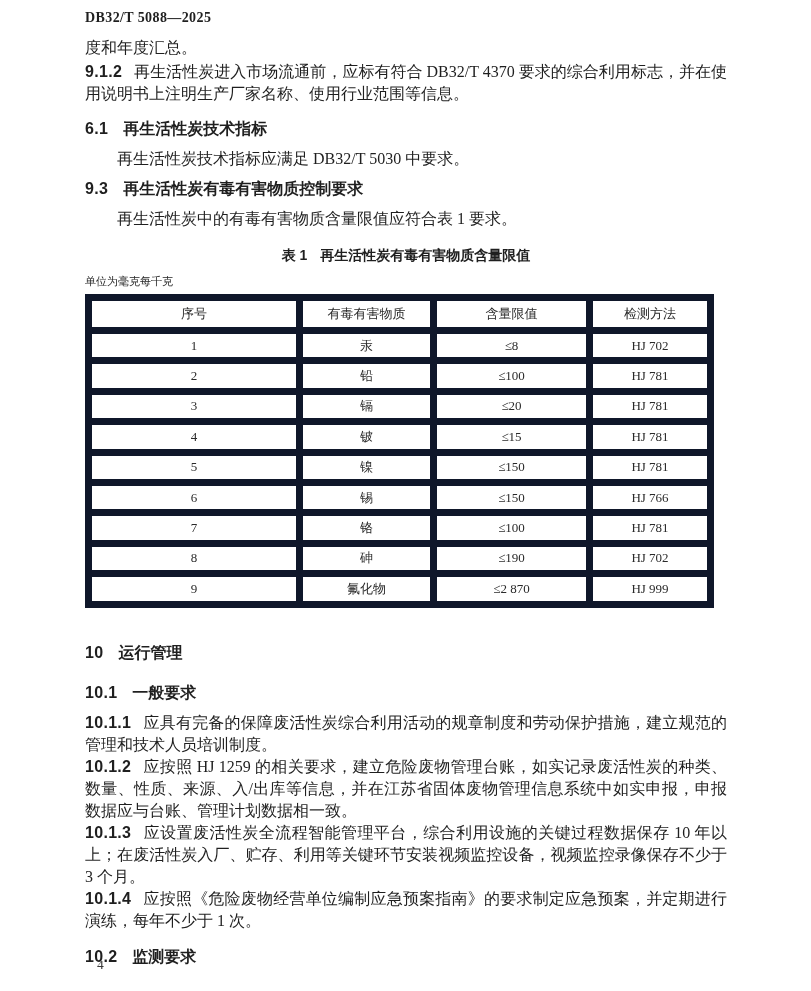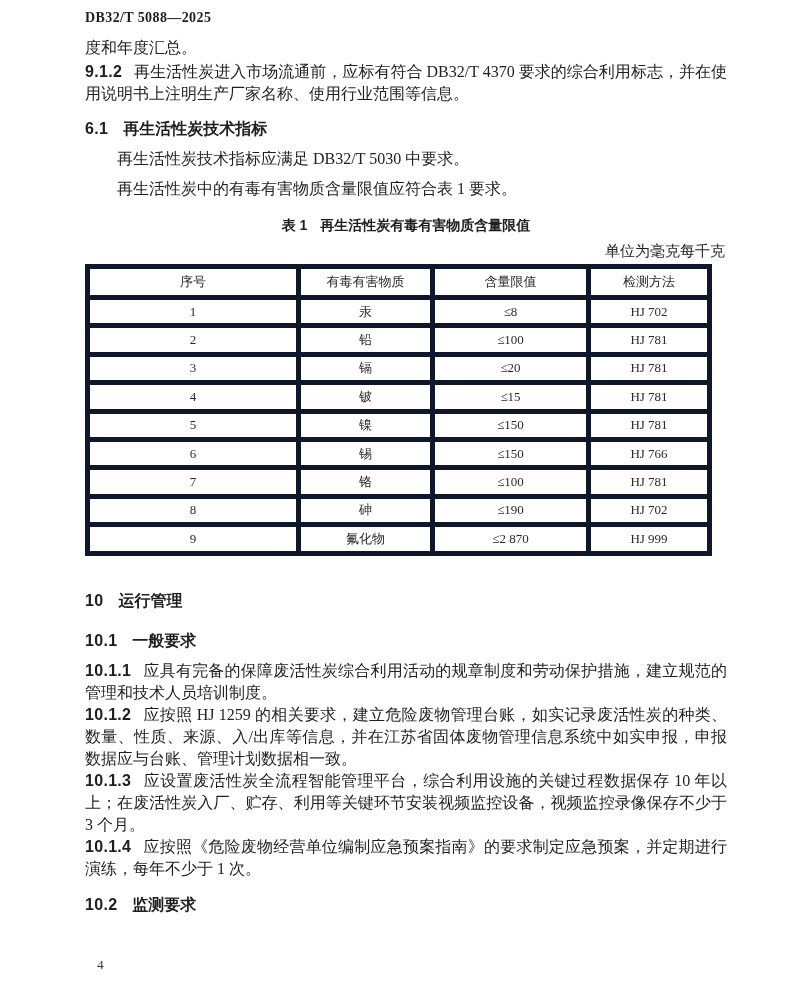--- a/index.html
+++ b/index.html
@@ -53,36 +53,36 @@
     margin-top: 14px;
     text-align: center;
     font-family: "Liberation Sans", "DejaVu Sans", sans-serif;
     font-weight: bold;
     font-size: 14px; line-height: 22px;
   }
   .tbl-caption .cap-label { padding-right: 13px; }
 
   .unit-note {
     margin-top: 6px;
-    text-align: right;
-    font-size: 15px; line-height: 18px;
+    text-align: left;
+    font-size: 11px; line-height: 18px;
     padding-right: 2px;
   }
 
   table.limits {
     margin-top: 4px;
     border-collapse: collapse;
     width: 622px;
     table-layout: fixed;
     font-size: 13px;
     color: #2a2a2a;
   }
   table.limits { border: 1.5px solid #3c3c3c; border-top-width: 2px; border-bottom-width: 2px; }
   table.limits th, table.limits td {
-    border: 5px solid #0f172a;
+    border: 7px solid #0f172a;
     text-align: center;
     vertical-align: middle;
     font-weight: normal;
     padding: 0;
     overflow: hidden;
   }
   table.limits thead th {
     height: 26px;
     border-bottom: 1.5px solid #3c3c3c;
   }
@@ -107,20 +107,21 @@
   <div class="doc-header">DB32/T 5088—2025</div>
 
   <p>度和年度汇总。</p>
 
   <p class="mt2"><span class="clause-num">9.1.2</span><span>再生活性炭进入市场流通前，应标有符合 DB32/T 4370 要求的综合利用标志，并在使用说明书上注明生产厂家名称、使用行业范围等信息。</span></p>
 
   <div class="sec-head mt13"><span class="sec-num">6.1</span><span>再生活性炭技术指标</span></div>
 
   <p class="indent mt8">再生活性炭技术指标应满足 DB32/T 5030 中要求。</p>
 
+  <div class="sec-head mt8"><span class="sec-num">9.3</span><span>再生活性炭有毒有害物质控制要求</span></div>
 
   <p class="indent mt8">再生活性炭中的有毒有害物质含量限值应符合表 1 要求。</p>
 
   <div class="tbl-caption"><span class="cap-label">表 1</span><span>再生活性炭有毒有害物质含量限值</span></div>
 
   <div class="unit-note">单位为毫克每千克</div>
 
   <table class="limits">
     <colgroup>
       <col class="col-no">

